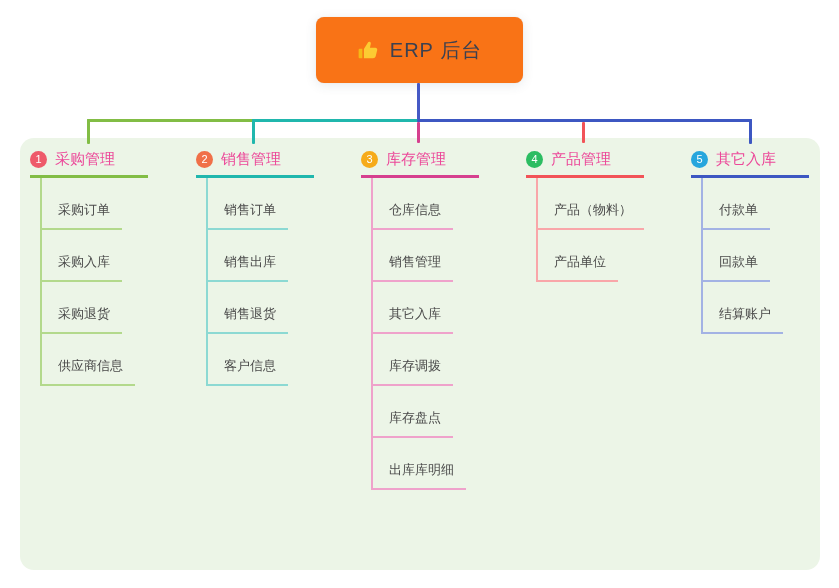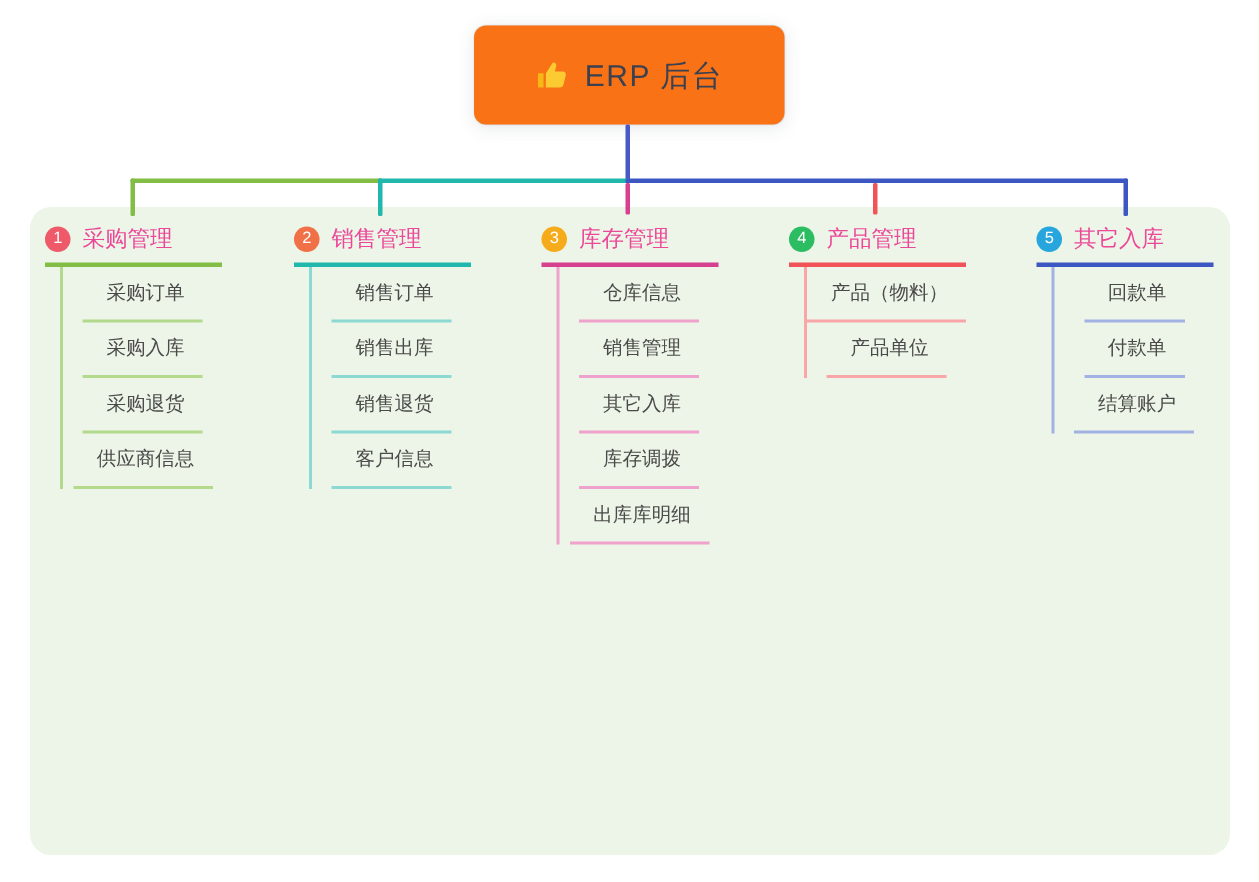--- a/index.html
+++ b/index.html
@@ -41,21 +41,21 @@
     height:22px;padding-bottom:5px;white-space:nowrap;
     border-bottom:3px solid var(--c);
   }
   .badge{
     width:17px;height:17px;border-radius:50%;flex:none;
     background:var(--badge);color:#ffffff;
     font-size:11px;line-height:17px;text-align:center;
   }
   .branch-label{font-size:15px;color:#ec4899;}
   .children{margin-left:10px;border-left:2px solid var(--cl);}
-  .child{height:37px;display:flex;align-items:flex-end;justify-content:center;}
+  .child{height:52px;display:flex;align-items:flex-end;}
   .child-label{
     display:inline-block;white-space:nowrap;
     font-size:13px;color:#4a4a4a;
     padding:0 12px 9px 16px;
     border-bottom:2px solid var(--cl);
   }
 </style>
 </head>
 <body>
 
@@ -133,20 +133,23 @@
     <div class="child">
         <span class="child-label">销售管理</span>
       </div>
     <div class="child">
         <span class="child-label">其它入库</span>
       </div>
     <div class="child">
         <span class="child-label">库存调拨</span>
       </div>
     <div class="child">
+        <span class="child-label">库存盘点</span>
+      </div>
+    <div class="child">
         <span class="child-label">出库库明细</span>
       </div>
   </div>
 </div>
 
 <div class="branch" style="left: 526px; --c: #f25358; --cl: #f9a6a9; --badge: #2cbd62;">
   <div class="branch-header">
     <span class="badge">4</span>
     <span class="branch-label">产品管理</span>
   </div>
@@ -160,22 +163,22 @@
   </div>
 </div>
 
 <div class="branch" style="left: 691px; --c: #3d57c2; --cl: #a3b2e4; --badge: #27a6dd;">
   <div class="branch-header">
     <span class="badge">5</span>
     <span class="branch-label">其它入库</span>
   </div>
   <div class="children">
     <div class="child">
-        <span class="child-label">回款单</span>
+        <span class="child-label">付款单</span>
       </div>
     <div class="child">
-        <span class="child-label">付款单</span>
+        <span class="child-label">回款单</span>
       </div>
     <div class="child">
         <span class="child-label">结算账户</span>
       </div>
   </div>
 </div>
 
 </body></html>

